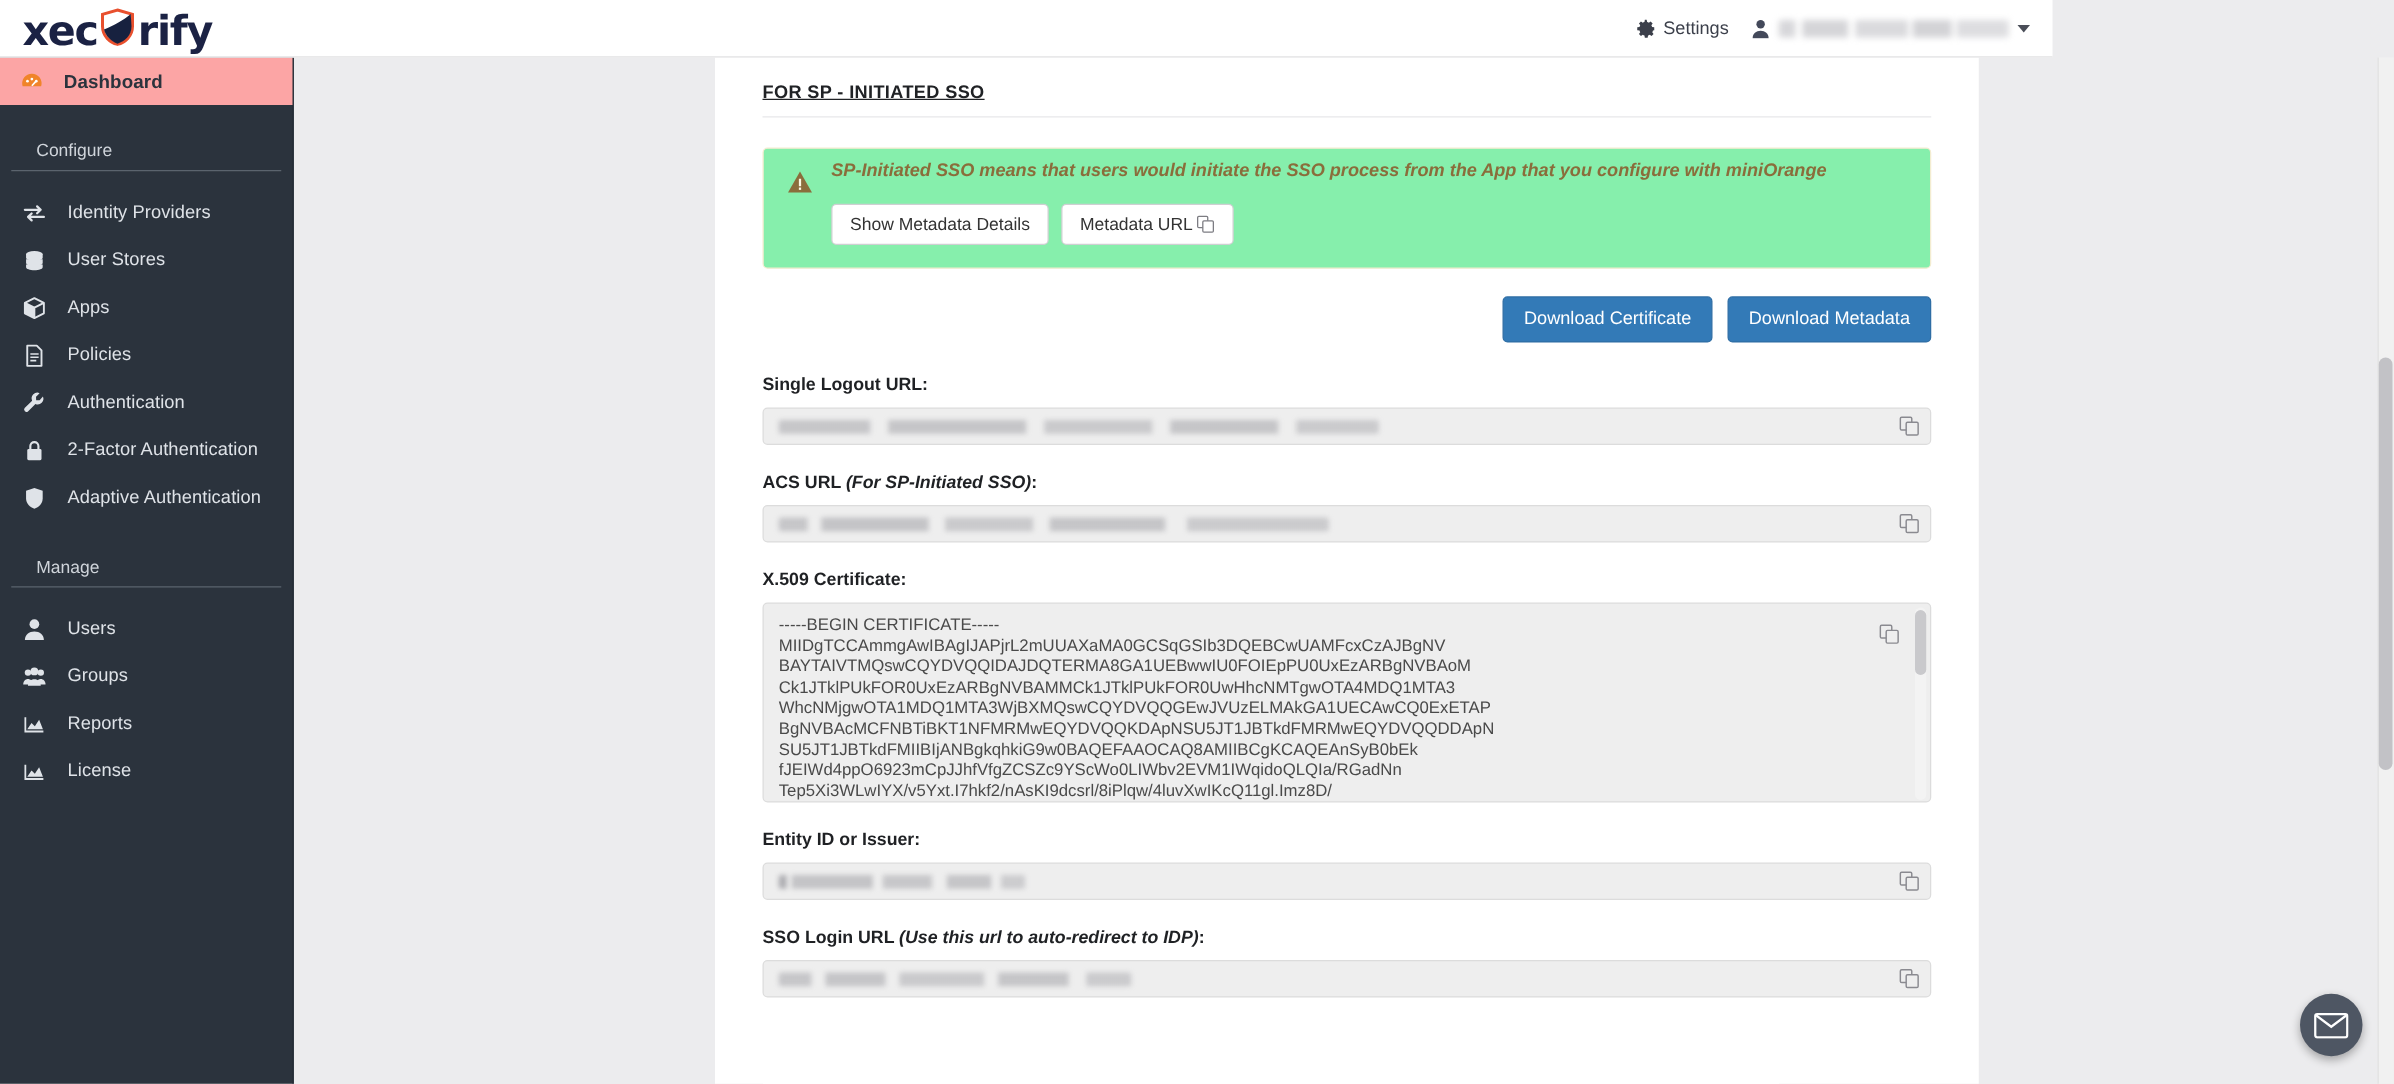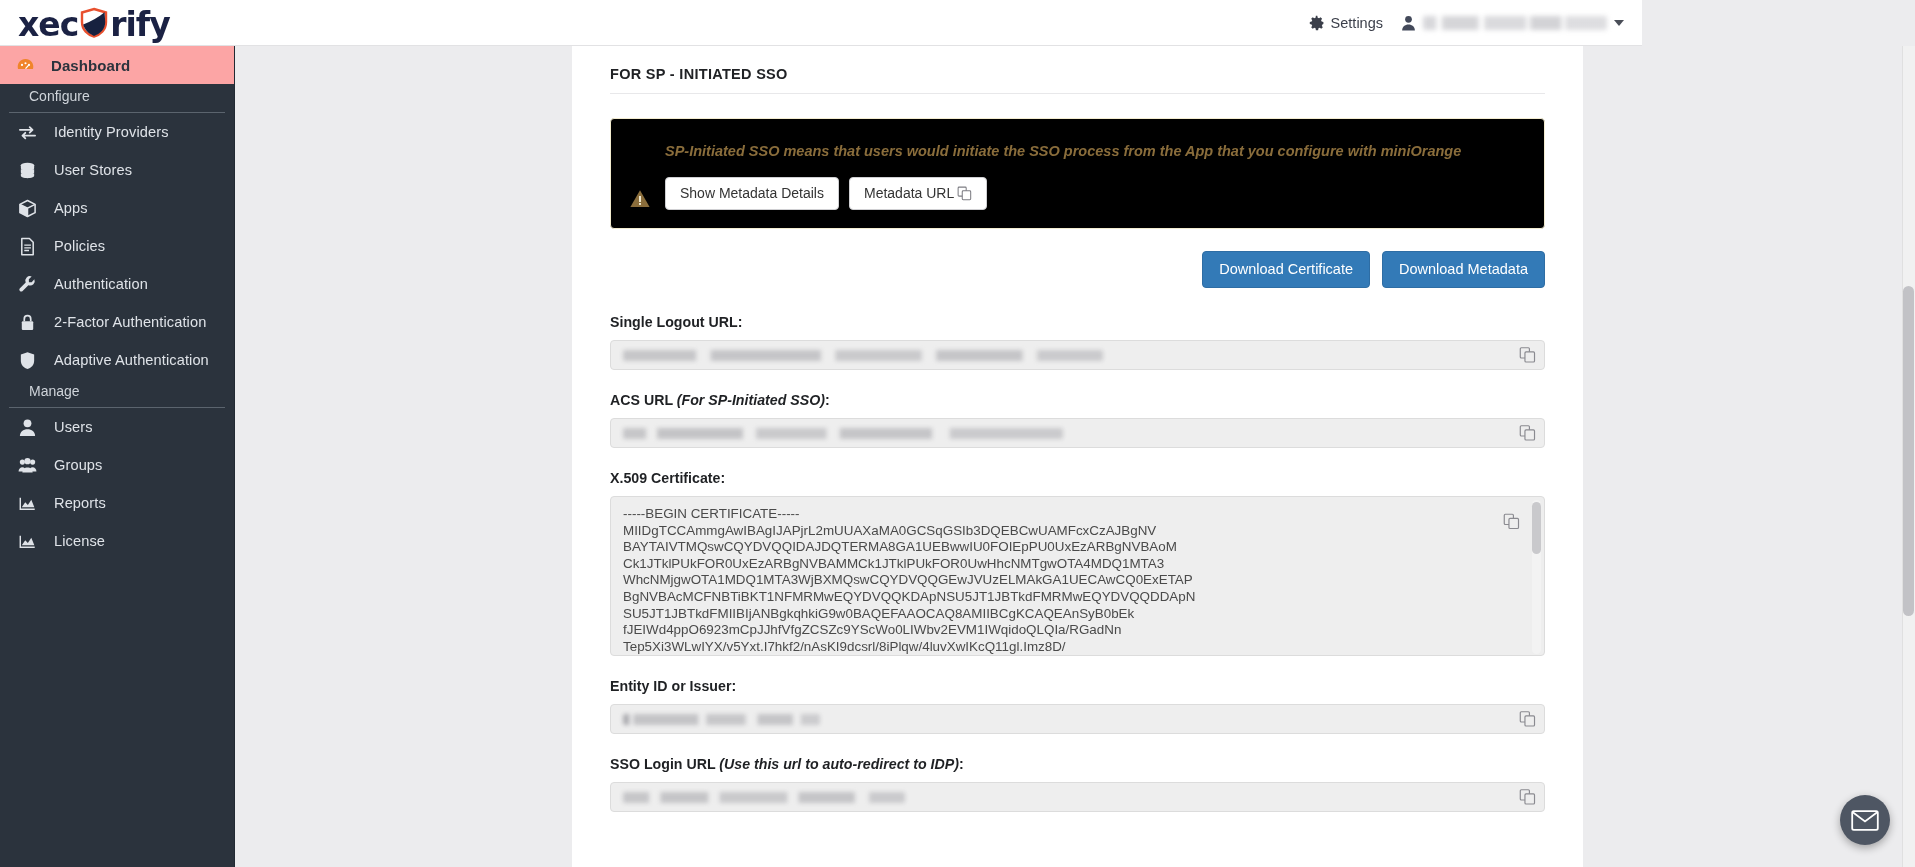--- a/index.html
+++ b/index.html
@@ -78,23 +78,23 @@
     display: flex; align-items: center;
     padding-left: 16px;
     cursor: pointer;
   }
   .side-active .label {
     font-size: 15px; font-weight: 700; color: #2b333d;
     margin-left: 16px; letter-spacing: .1px;
   }
   .group-head {
     color: #cfd4da; font-size: 14px;
-    padding: 4px 0 8px 20px;
+    padding: 28px 0 8px 20px;
     border-bottom: 1px solid #5b646e;
-    margin: 0 9px 0 9px;
+    margin: 0 9px 14px 9px;
   }
   .side-item {
     display: flex; align-items: center;
     height: 38px; padding-left: 18px;
     cursor: pointer;
   }
   .side-item .label {
     color: #dfe3e8; font-size: 14.6px;
     margin-left: 17px; letter-spacing: .1px;
   }
@@ -111,31 +111,31 @@
     width: 1011px; min-height: 821px;
     background: #ffffff;
     padding: 16px 38px 0 38px;
   }
   .section-title {
     font-size: 14.5px; font-weight: 700; color: #202225;
     letter-spacing: .3px;
     padding: 4px 0 11px 0;
     border-bottom: 1px solid #e8e8ea;
     margin-bottom: 24px;
+    text-decoration: underline;
   }
 
   
   .alert {
-    background: #000000;
+    background: #86efac;
     border: 1px solid #f3ecd0;
     border-radius: 4px;
-    padding: 22px 18px 18px 18px;
+    padding: 8px 18px 18px 18px;
     display: flex; gap: 14px;
     margin-bottom: 22px;
-    align-items: flex-end;
   }
   .warn-ico { flex: 0 0 22px; width: 22px; height: 22px; margin-top: 8px; }
   .alert-body { flex: 1; }
   .alert-text {
     color: #8a6d3b; font-weight: 700; font-style: italic;
     font-size: 14.5px; line-height: 20px;
     margin-bottom: 16px;
   }
   .alert-btns { display: flex; gap: 10px; }
   .btn-light {

